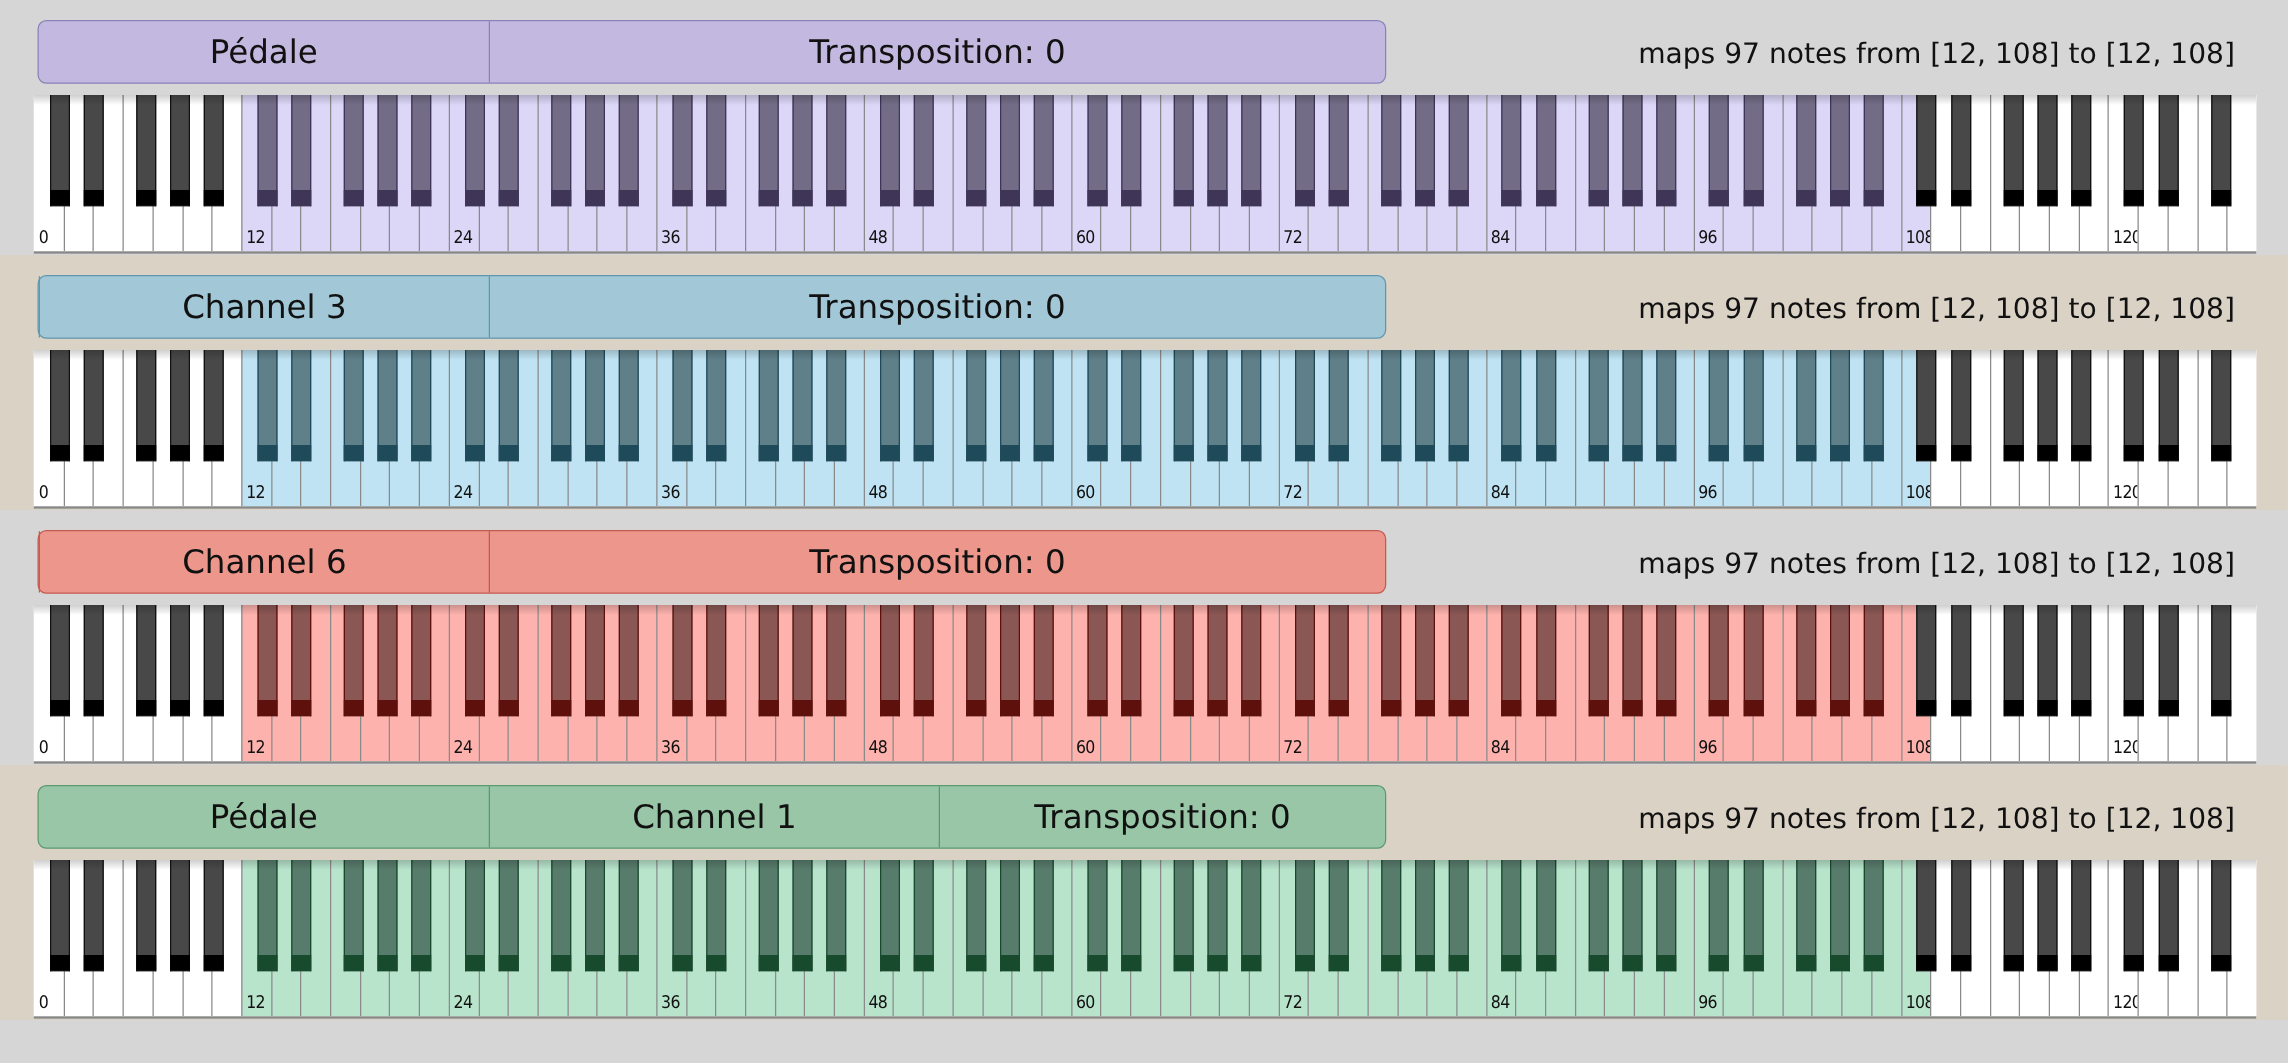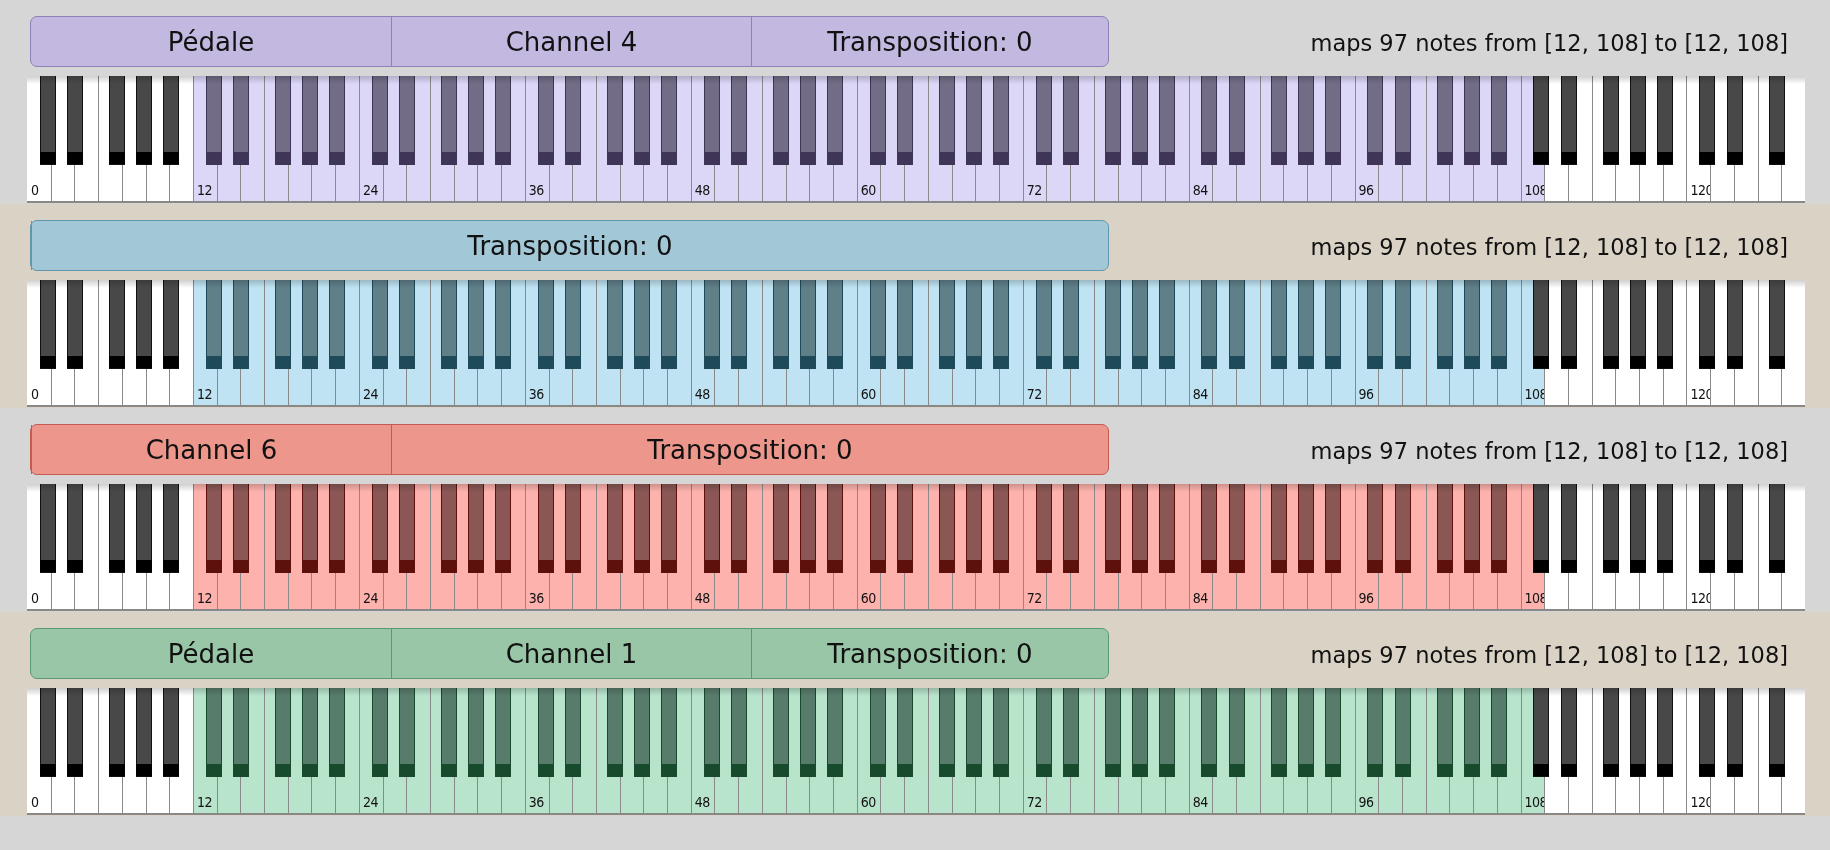--- a/index.html
+++ b/index.html
@@ -54,21 +54,20 @@
     letter-spacing: -0.5px;
   }
 </style>
 </head>
 <body>
 
 <div id="rows">
   <div class="row" style="top: 0px; background: rgb(214, 214, 214);">
     <div class="header-bar" style="background: rgb(194, 184, 224); border: 1px solid rgb(140, 130, 184);">
       <div class="header-seg s1">Pédale</div>
-      <div class="header-seg s2" style="border-left-color: rgb(140, 130, 184);">Channel 4</div>
       <div class="header-seg s3" style="border-left-color: rgb(140, 130, 184);">Transposition: 0</div>
     </div>
     <div class="map-text">maps 97 notes from [12, 108] to [12, 108]</div>
     <div class="keyboard">
         <div class="wkey" style="left: 0px; width: 24.7067px; border-left: none;"></div>
         <span class="note-label" style="left: 4px;">0</span>
         <div class="wkey" style="left: 23.7067px; width: 24.7067px;"></div>
         <div class="wkey" style="left: 47.4133px; width: 24.7067px;"></div>
         <div class="wkey" style="left: 71.12px; width: 24.7067px;"></div>
         <div class="wkey" style="left: 94.8267px; width: 24.7067px;"></div>
@@ -309,20 +308,21 @@
           <div class="cap"></div>
         </div>
         <div class="bkey" style="left: 1741.55px;">
           <div class="cap"></div>
         </div>
       </div>
   </div>
 
   <div class="row alt" style="top: 204px; background: rgb(219, 210, 198);">
     <div class="header-bar" style="background: rgb(162, 200, 216); border: 1px solid rgb(95, 151, 173);">
+      <div class="header-seg s2" style="border-left-color: rgb(95, 151, 173);">Channel 3</div>
       <div class="header-seg s3" style="border-left-color: rgb(95, 151, 173);">Transposition: 0</div>
     </div>
     <div class="map-text">maps 97 notes from [12, 108] to [12, 108]</div>
     <div class="keyboard">
         <div class="wkey" style="left: 0px; width: 24.7067px; border-left: none;"></div>
         <span class="note-label" style="left: 4px;">0</span>
         <div class="wkey" style="left: 23.7067px; width: 24.7067px;"></div>
         <div class="wkey" style="left: 47.4133px; width: 24.7067px;"></div>
         <div class="wkey" style="left: 71.12px; width: 24.7067px;"></div>
         <div class="wkey" style="left: 94.8267px; width: 24.7067px;"></div>

